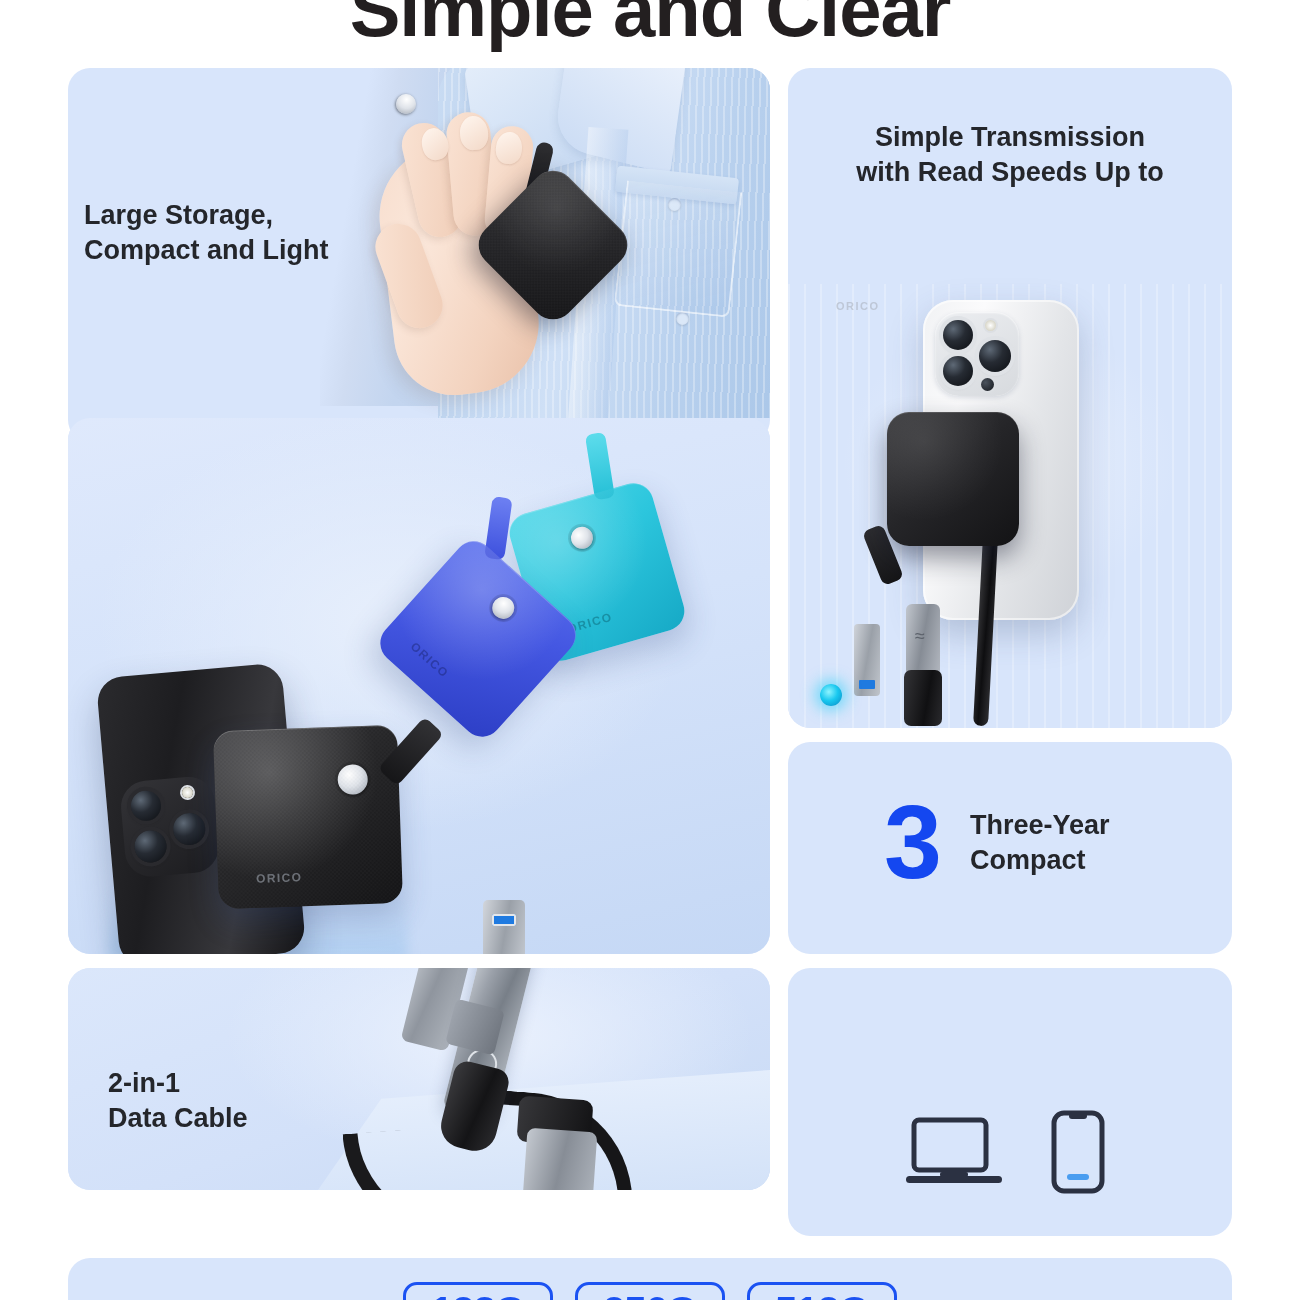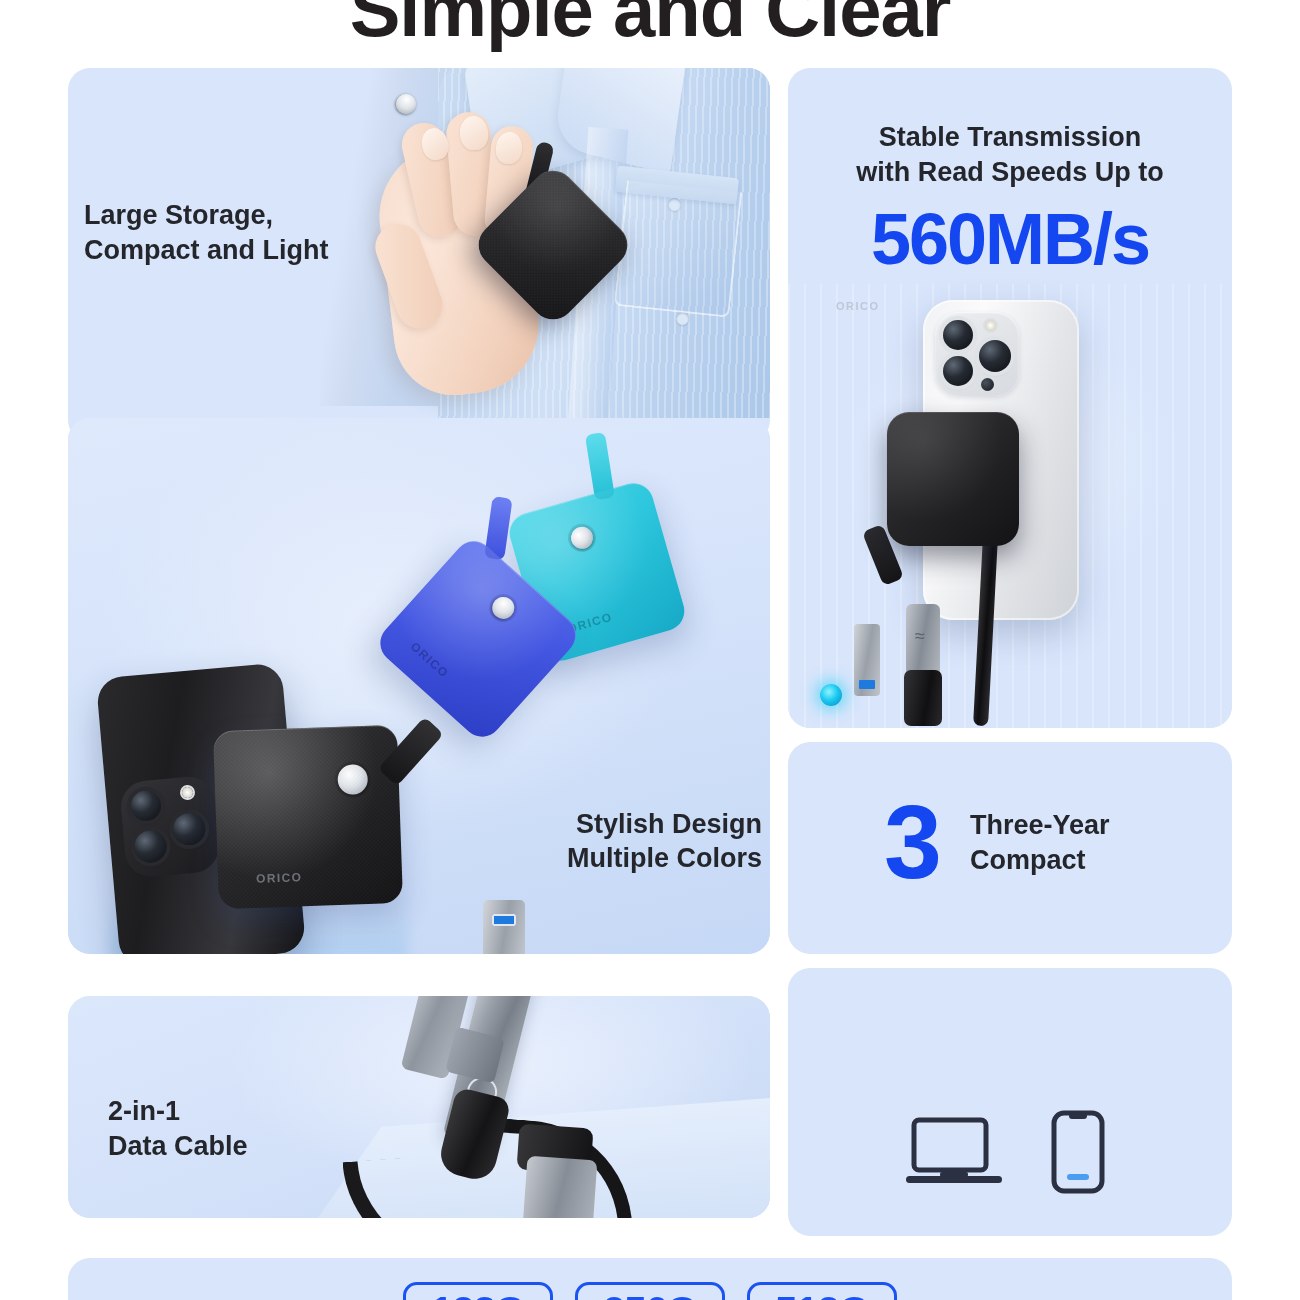--- a/index.html
+++ b/index.html
@@ -517,21 +517,21 @@
     position: absolute;
     left: 182px; top: 66px;
     font-size: 27px;
     font-weight: 700;
     line-height: 1.3;
     color: #24262b;
     white-space: pre-line;
   }
 
   
-  #card-cable { left: 68px; top: 968px; width: 702px; height: 222px; margin-top: 28px; }
+  #card-cable { left: 68px; top: 968px; width: 702px; height: 222px; }
   .cable-scene {
     position: absolute; inset: 0;
     background:
       radial-gradient(ellipse 400px 200px at 60% 30%, #eaf1fd 0%, rgba(234,241,253,0) 66%),
       linear-gradient(160deg, #dbe7fb 0%, #d3e1f9 52%, #c7d9f4 100%);
   }
   .cable-desk {
     position: absolute;
     left: 250px; bottom: 0;
     width: 452px; height: 120px;
@@ -705,23 +705,22 @@
       <div class="ssd-hand-tab"></div>
       <div class="ssd-hand"></div>
       <div class="ssd-hand-led"></div>
     </div>
 
     <div class="card-label label-storage">Large Storage,
 Compact and Light</div>
   </div>
 
   <div class="card" id="card-speed">
-    <div class="speed-head">Stable Transmission
+    <div class="speed-head">Simple Transmission
 with Read Speeds Up to</div>
-    <div class="speed-big">560MB/s</div>
 
     <div class="speed-scene">
       <div class="phone-white">
         <div class="cam-island">
           <div class="cam" style="left:8px;top:8px;width:30px;height:30px;"></div>
           <div class="cam" style="left:8px;top:44px;width:30px;height:30px;"></div>
           <div class="cam" style="left:44px;top:28px;width:32px;height:32px;"></div>
           <div class="cam-flash" style="left:50px;top:8px;"></div>
           <div class="cam-lidar" style="left:46px;top:66px;"></div>
         </div>
@@ -770,22 +769,20 @@
       <div class="ssd-tile" id="tile-black">
         <div class="tab"></div>
         <div class="sheen"></div>
         <div class="btn"></div>
         <div class="brand">ORICO</div>
       </div>
 
       <div class="usb-bottom"></div>
     </div>
 
-    <div class="card-label label-colors">Stylish Design
-Multiple Colors</div>
   </div>
 
   <div class="card" id="card-warranty">
     <div class="warranty-num">3</div>
     <div class="warranty-text">Three-Year
 Compact</div>
   </div>
 
   <div class="card" id="card-cable">
     <div class="cable-scene">

